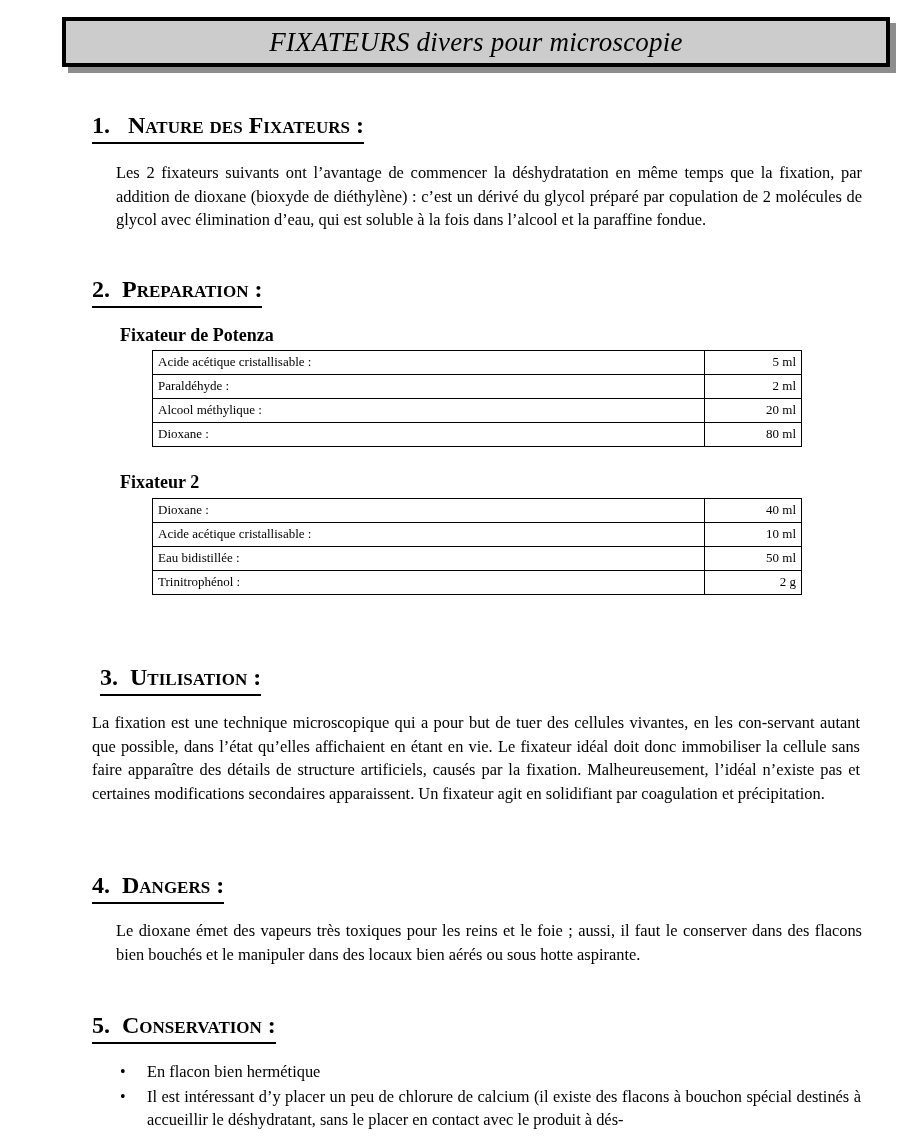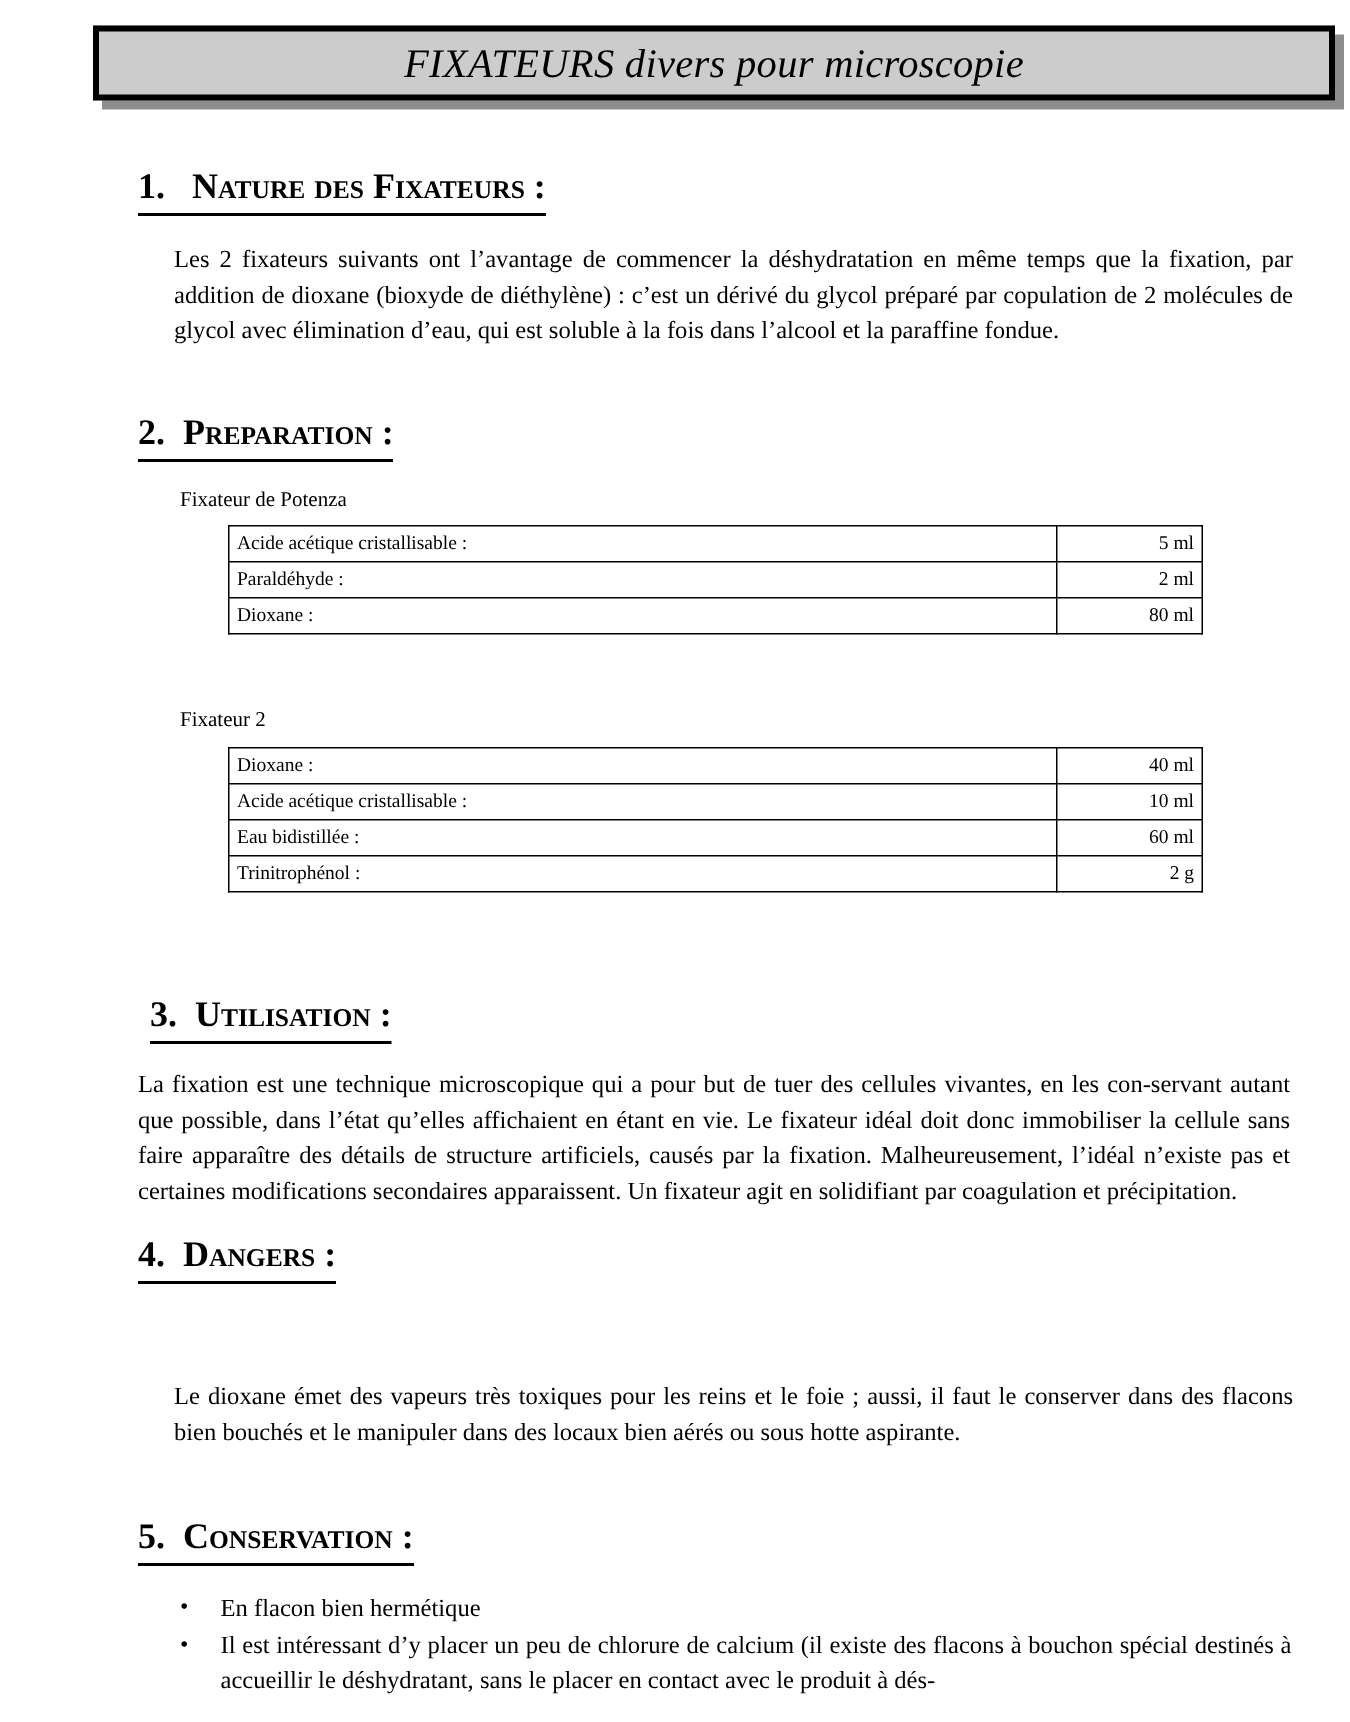--- a/index.html
+++ b/index.html
@@ -92,22 +92,22 @@
     font-size: 16.4px;
     line-height: 23.6px;
     text-align: justify;
     text-justify: inter-word;
     hyphens: none;
   }
 
   
   .subtitle {
     position: absolute;
-    font-weight: normal;
-    font-size: 14px;
+    font-weight: bold;
+    font-size: 18px;
     line-height: 1.1;
     white-space: nowrap;
   }
 
   
   table.recipe {
     position: absolute;
     border-collapse: collapse;
     font-size: 13px;
     background: #ffffff;
@@ -185,59 +185,63 @@
     <tbody>
       <tr>
         <td class="label">Acide acétique cristallisable :</td>
         <td class="value" style="width:86px;">5 ml</td>
       </tr>
       <tr>
         <td class="label">Paraldéhyde :</td>
         <td class="value">2 ml</td>
       </tr>
       <tr>
+        <td class="label">Alcool méthylique :</td>
+        <td class="value">20 ml</td>
+      </tr>
+      <tr>
         <td class="label">Dioxane :</td>
         <td class="value">80 ml</td>
       </tr>
     </tbody>
   </table>
 
   <div class="subtitle" style="left:120px; top:473px;">Fixateur 2</div>
 
   <table class="recipe" style="left:152px; top:498px; width:650px;">
     <tbody>
       <tr>
         <td class="label">Dioxane :</td>
         <td class="value" style="width:86px;">40 ml</td>
       </tr>
       <tr>
         <td class="label">Acide acétique cristallisable :</td>
         <td class="value">10 ml</td>
       </tr>
       <tr>
         <td class="label">Eau bidistillée :</td>
-        <td class="value">60 ml</td>
+        <td class="value">50 ml</td>
       </tr>
       <tr>
         <td class="label">Trinitrophénol :</td>
         <td class="value">2 g</td>
       </tr>
     </tbody>
   </table>
 
   <div class="heading" style="left:100px; top:664px;">
     <span class="u">
       <span class="num">3.</span>
       <span>&nbsp;</span><span class="sc">Utilisation :</span>
     </span>
   </div>
 
   <div class="para" style="left:92px; top:711px; width:768px;">La fixation est une technique microscopique qui a pour but de tuer des cellules vivantes, en les con-servant autant que possible, dans l’état qu’elles affichaient en étant en vie. Le fixateur idéal doit donc immobiliser la cellule sans faire apparaître des détails de structure artificiels, causés par la fixation. Malheureusement, l’idéal n’existe pas et certaines modifications secondaires apparaissent. Un fixateur agit en solidifiant par coagulation et précipitation.</div>
 
-  <div class="heading" style="left:92px; top:824px;">
+  <div class="heading" style="left:92px; top:872px;">
     <span class="u">
       <span class="num">4.</span>
       <span>&nbsp;</span><span class="sc">Dangers :</span>
     </span>
   </div>
 
   <div class="para" style="left:116px; top:919px; width:746px;">Le dioxane émet des vapeurs très toxiques pour les reins et le foie ; aussi, il faut le conserver dans des flacons bien bouchés et le manipuler dans des locaux bien aérés ou sous hotte aspirante.</div>
 
   <div class="heading" style="left:92px; top:1012px;">
     <span class="u">

